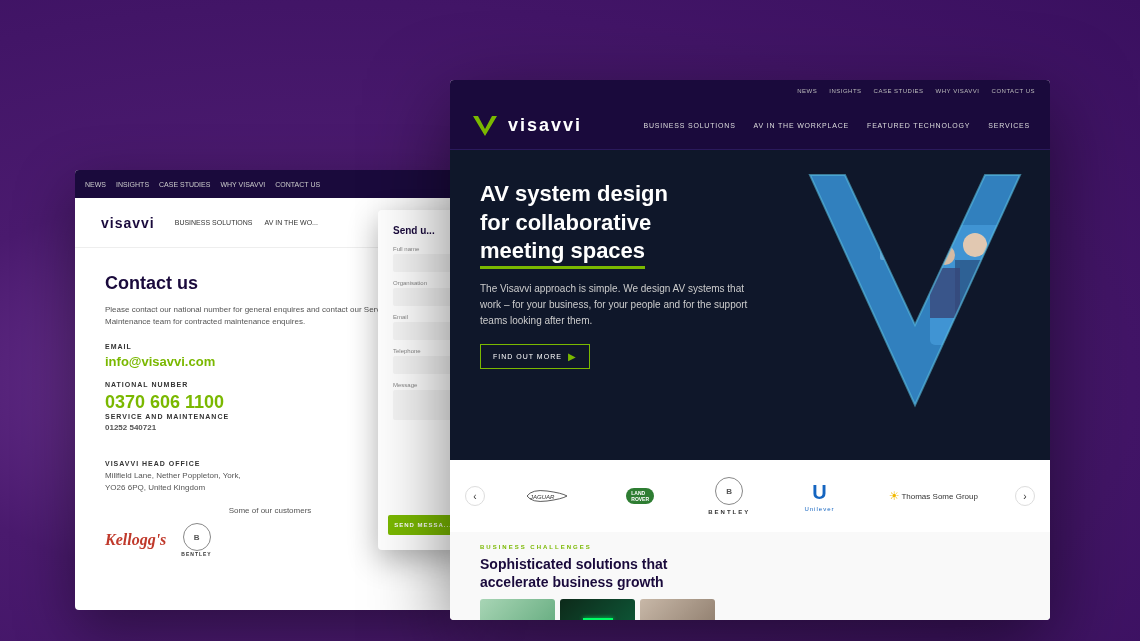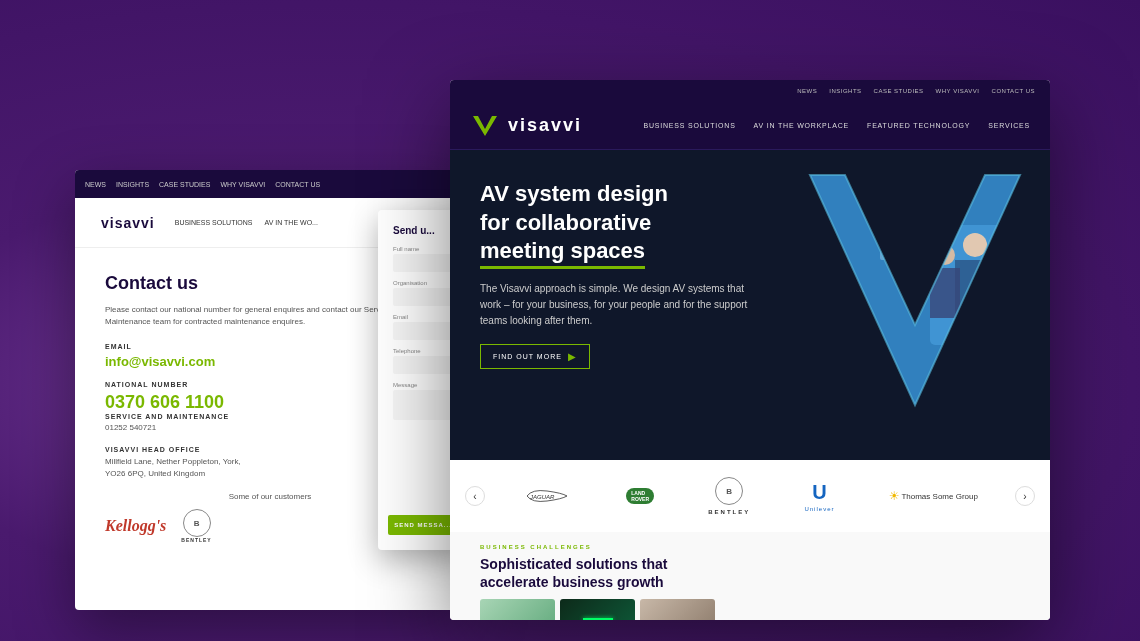--- a/index.html
+++ b/index.html
@@ -58,21 +58,21 @@
     .window-back .content {
       padding: 25px 30px;
     }
     .window-back .contact-title { font-size: 18px; font-weight: bold; color: #1a0a3c; margin-bottom: 10px; }
     .window-back .contact-desc { font-size: 8px; color: #555; line-height: 1.5; margin-bottom: 15px; }
     .window-back .contact-label { font-size: 7px; color: #333; font-weight: bold; letter-spacing: 1px; margin-bottom: 4px; }
     .window-back .contact-email { font-size: 13px; color: #7ab800; font-weight: bold; margin-bottom: 12px; }
     .window-back .contact-phone-label { font-size: 7px; color: #333; font-weight: bold; letter-spacing: 1px; margin-bottom: 4px; }
     .window-back .contact-phone { font-size: 18px; color: #7ab800; font-weight: bold; margin-bottom: 0; }
     .window-back .service-label { font-size: 7px; color: #333; font-weight: bold; letter-spacing: 1px; margin-bottom: 3px; }
-    .window-back .service-num { font-size: 8px; color: #555; margin-bottom: 14px; }
+    .window-back .service-num { font-size: 8px; color: #555; margin-bottom: 28px; font-weight: bold; }
     .window-back .office-label { font-size: 7px; color: #333; font-weight: bold; letter-spacing: 1px; margin-bottom: 3px; }
     .window-back .office-addr { font-size: 8px; color: #555; line-height: 1.5; margin-bottom: 12px; }
     .window-back .customers-label { font-size: 8px; color: #555; margin-bottom: 8px; text-align: center; }
     .window-back .logos-row { display: flex; align-items: center; gap: 15px; }
     .window-back .logo-kelloggs { font-family: Georgia, serif; font-size: 16px; color: #c0392b; font-style: italic; font-weight: bold; text-align: center; }
 
     
     .form-overlay {
       position: absolute;
       left: 378px;

